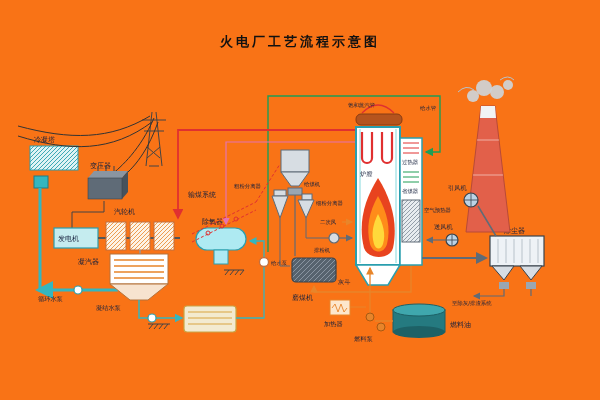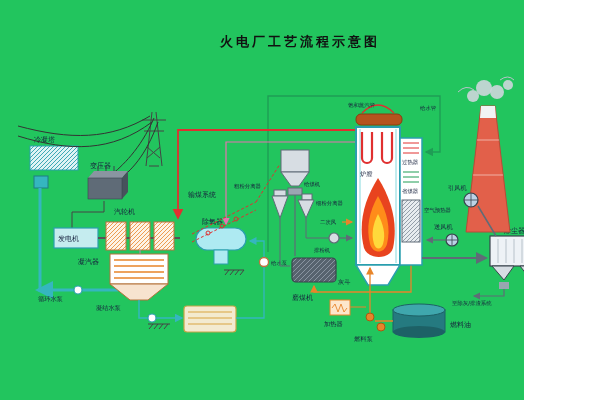--- a/index.html
+++ b/index.html
@@ -1,16 +1,16 @@
 <!DOCTYPE html>
 <html><head>
 <meta charset="utf-8">
 <style>
   html,body{margin:0;padding:0;background:#fff;}
-  .stage{position:relative;width:524px;height:400px;background:#22c55e;overflow:hidden;
+  .stage{position:relative;width:600px;height:400px;background:#f97316;overflow:hidden;
          font-family:"DejaVu Sans",sans-serif;}
   text{font-family:"DejaVu Sans",sans-serif;}
   .title{font-size:13px;font-weight:bold;fill:#111;letter-spacing:3px;}
   .lbl{font-size:7px;fill:#17213d;}
   .lbl-s{font-size:6.2px;fill:#17213d;}
   .lbl-xs{font-size:5.4px;fill:#17213d;}
 </style>
 </head>
 <body>
 

